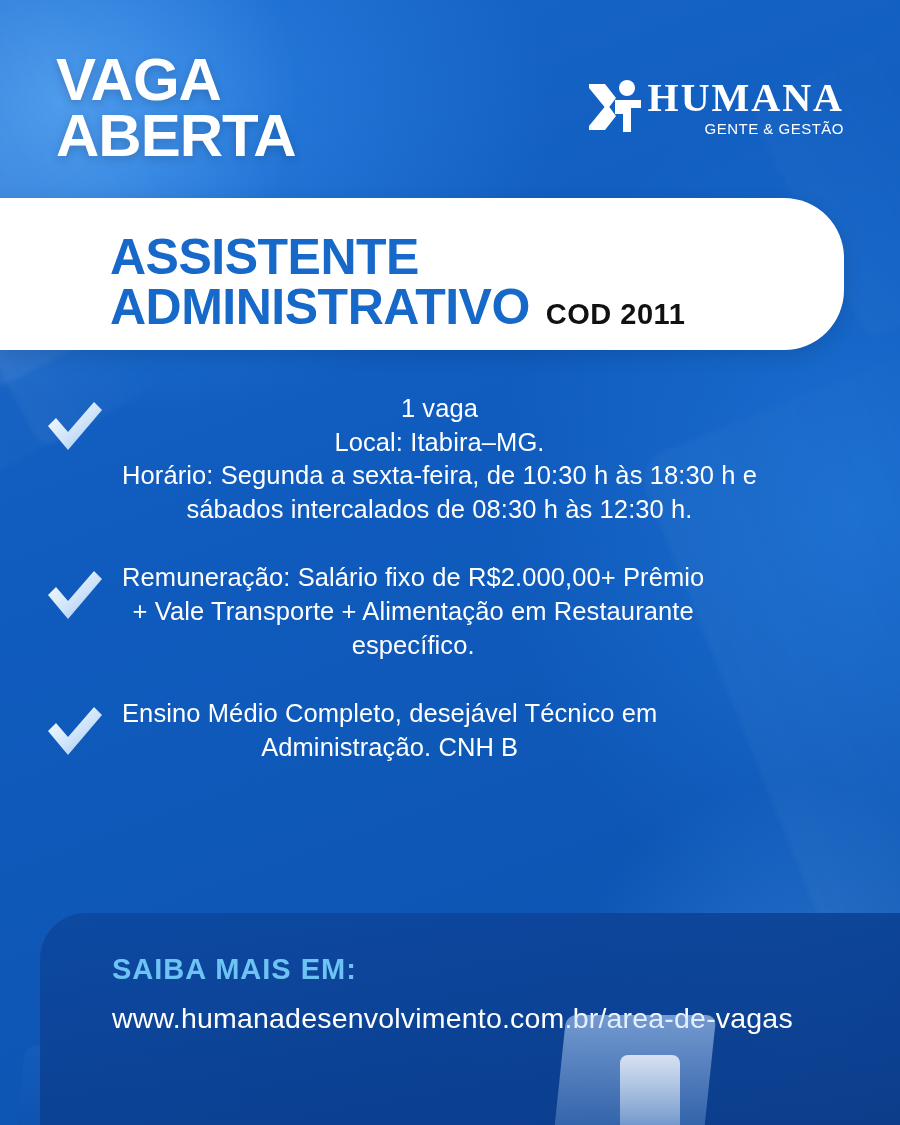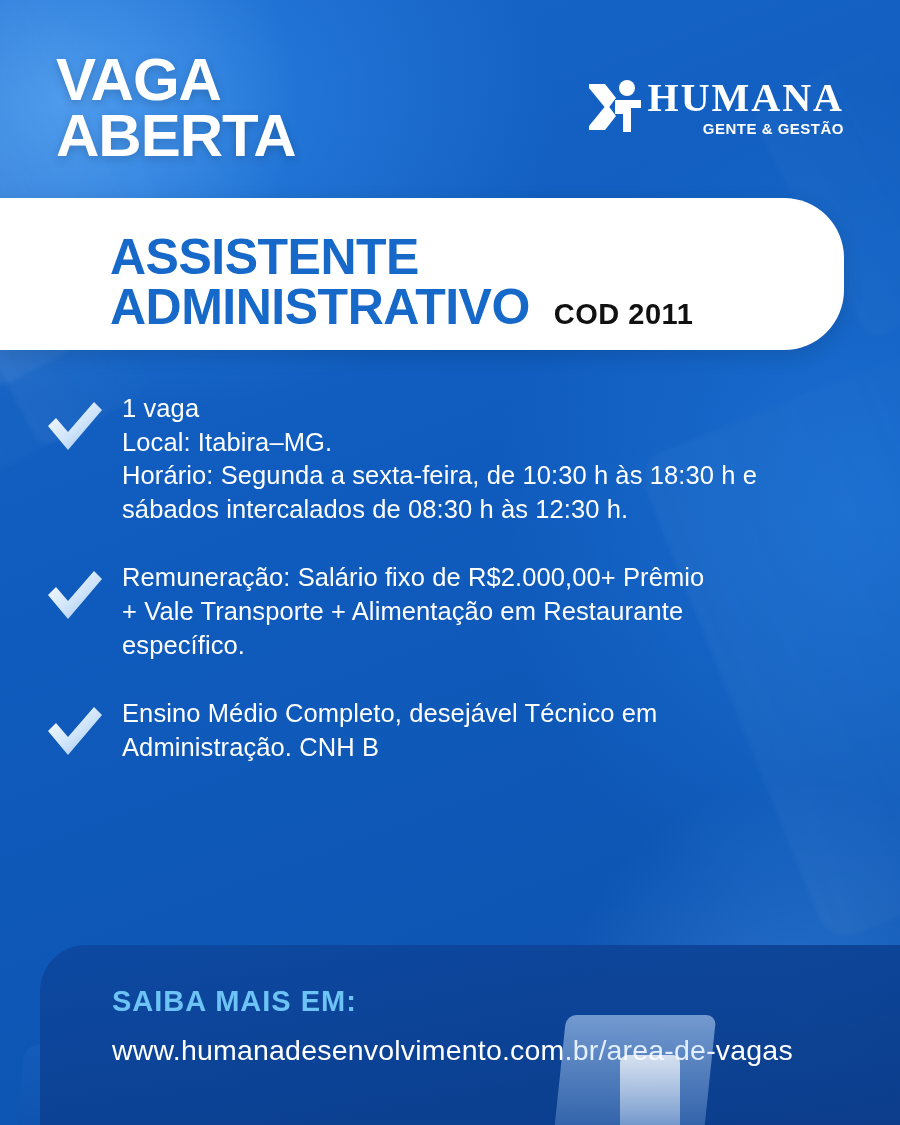--- a/index.html
+++ b/index.html
@@ -106,21 +106,21 @@
   .logo-text .big {
     display: block;
     font-family: "Liberation Serif", serif;
     font-size: 40px;
     font-weight: 700;
     letter-spacing: 2px;
   }
   .logo-text .small {
     display: block;
     font-size: 15px;
-    font-weight: 700;
+    font-weight: 400;
     letter-spacing: 0.5px;
     text-align: right;
     margin-top: 3px;
   }
 
   
   .role-banner {
     position: relative;
     margin-top: 34px;
     margin-right: 56px;
@@ -134,21 +134,21 @@
     color: #1668c9;
     font-weight: 800;
     font-size: 50px;
     line-height: 1.0;
     letter-spacing: -0.5px;
     display: inline;
   }
   .role-line2 {
     display: flex;
     align-items: baseline;
-    gap: 24px;
+    gap: 16px;
   }
   .role-code {
     color: #111111;
     font-size: 29px;
     font-weight: 600;
     letter-spacing: 0.5px;
     white-space: nowrap;
   }
 
   
@@ -167,30 +167,31 @@
     width: 58px;
     height: 52px;
     margin-top: 10px;
   }
   .bullet-text {
     color: #ffffff;
     font-size: 25.5px;
     line-height: 1.33;
     font-weight: 400;
     letter-spacing: 0.1px;
+    text-align: center;
   }
   .bullet-text .line { display: block; }
 
   
   .footer {
     position: absolute;
     left: 40px;
     right: 0;
     bottom: 0;
-    height: 180px;
+    height: 212px;
     background: linear-gradient(170deg, rgba(13,72,160,0.92), rgba(10,58,135,0.92));
     border-top-left-radius: 46px;
     padding: 40px 0 0 72px;
     box-sizing: border-box;
   }
   .footer-title {
     color: #6ec3f5;
     font-size: 29px;
     font-weight: 700;
     letter-spacing: 1px;

